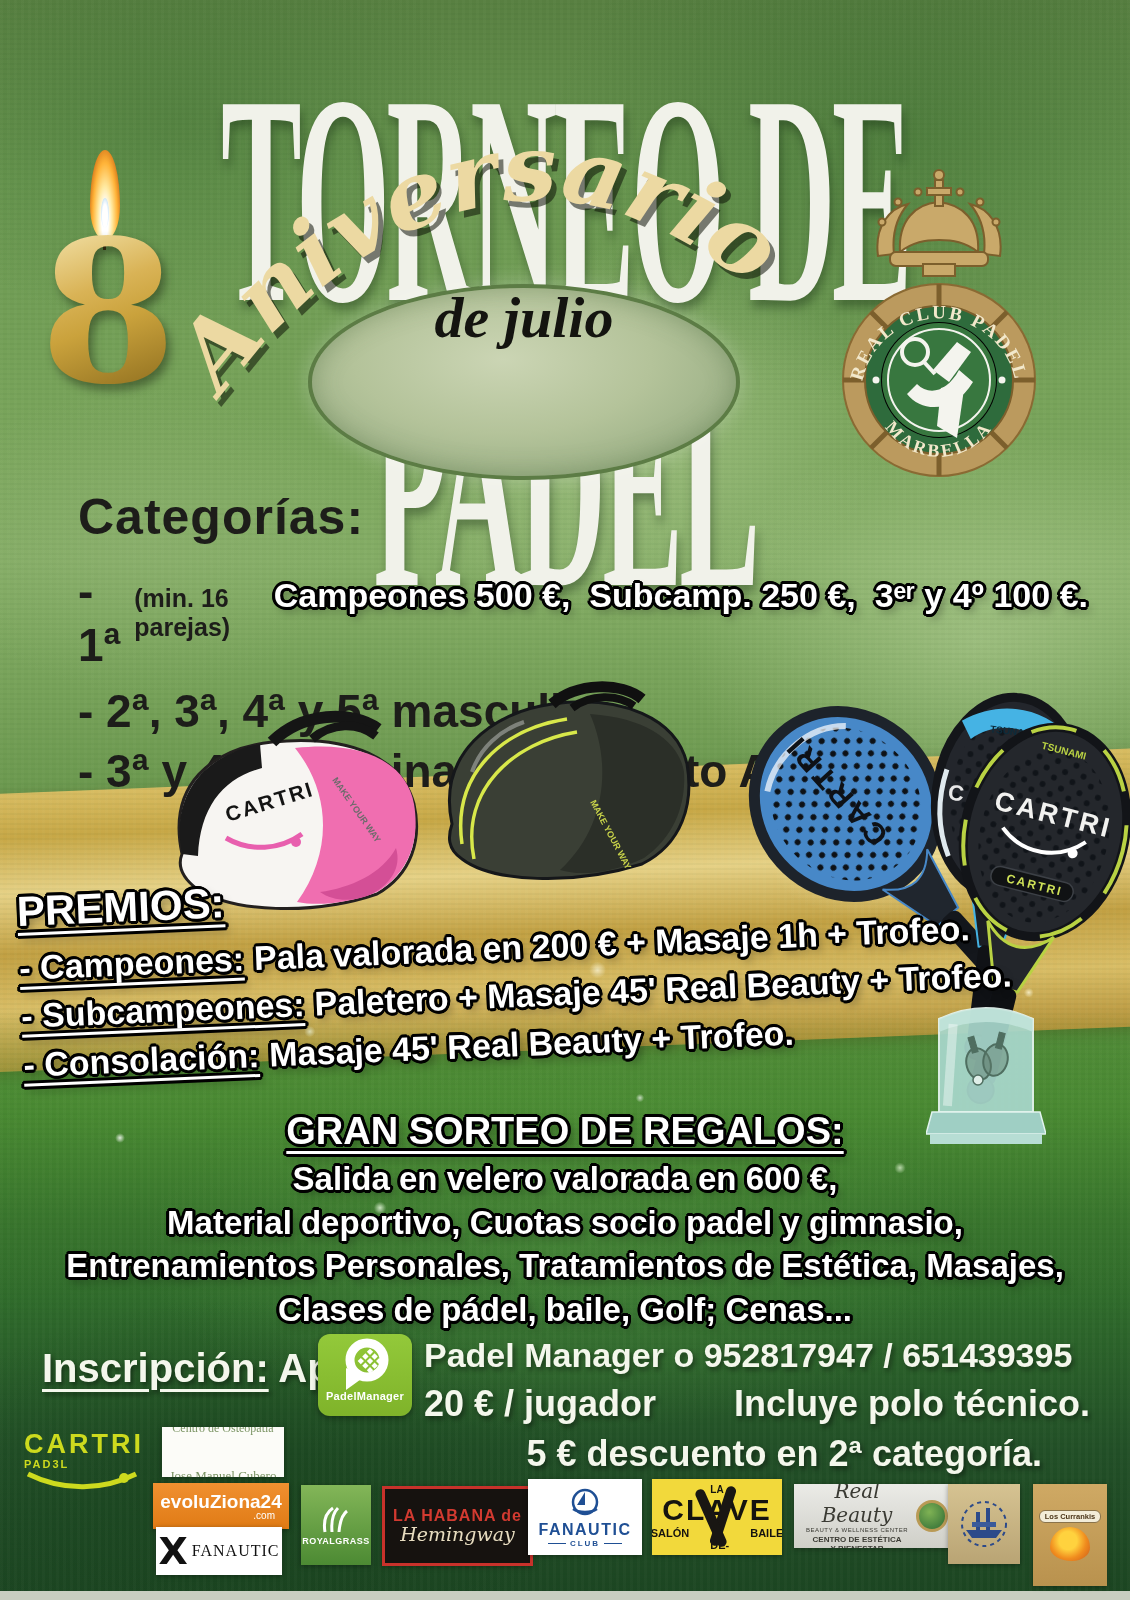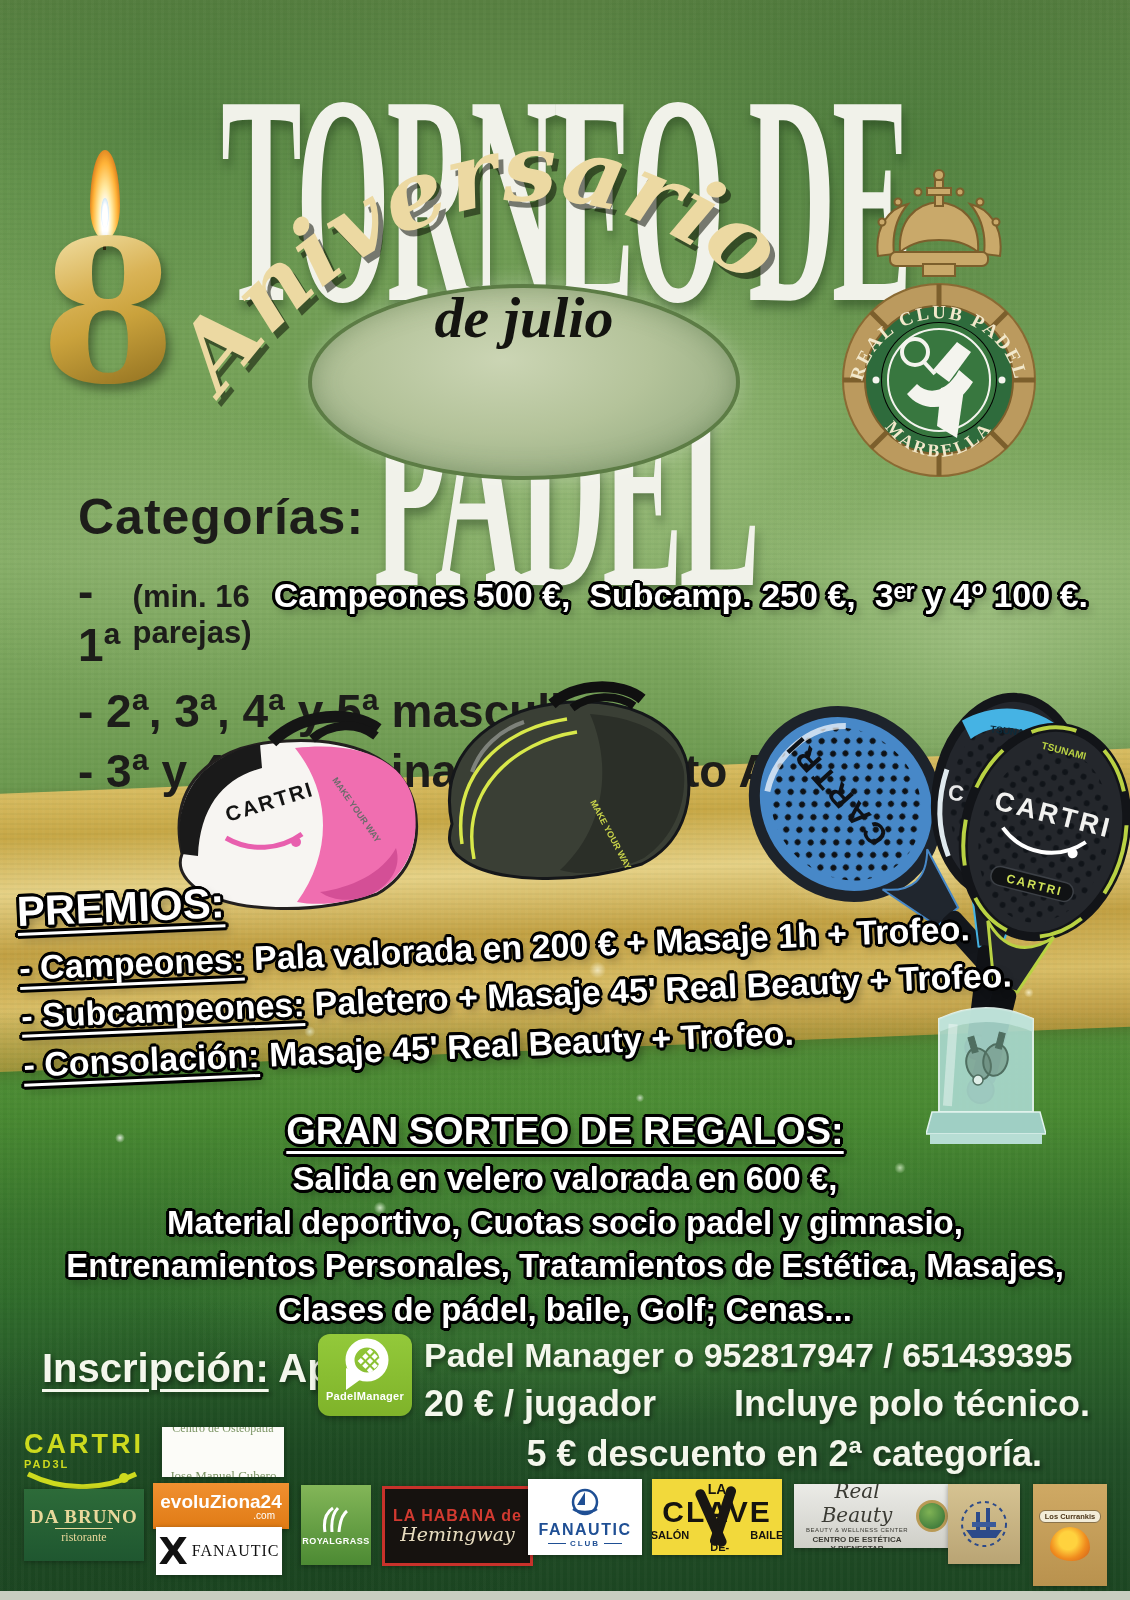--- a/index.html
+++ b/index.html
@@ -70,21 +70,21 @@
   .dates-line1{margin-top:26px;font-size:64px;line-height:1.05;}
   .dates-line2{font-size:58px;line-height:1.05;}
 
   .club-logo{position:absolute;left:836px;top:154px;}
 
   .categories{position:absolute;left:78px;top:488px;width:1010px;color:#1d1d1a;}
   .cat-heading{font-size:50px;font-weight:700;letter-spacing:1px;
     text-decoration-thickness:3px;text-underline-offset:8px;}
   .cat-line1{display:flex;align-items:baseline;margin-top:18px;}
   .cat-first{font-size:46px;font-weight:700;}
-  .cat-note{font-size:31px;font-weight:700;margin-left:12px;}
+  .cat-note{font-size:25px;font-weight:700;margin-left:12px;}
   .prize{font-size:34px;margin-left:16px;white-space:pre;}
   .cat-line{font-size:46px;font-weight:700;margin-top:12px;}
   .cat-line3{display:flex;gap:122px;font-size:46px;font-weight:700;margin-top:6px;}
 
   .outl{color:#fff;font-weight:700;
     text-shadow:-2px -2px 0 #000,0 -2px 0 #000,2px -2px 0 #000,-2px 0 0 #000,2px 0 0 #000,
       -2px 2px 0 #000,0 2px 0 #000,2px 2px 0 #000,-3px 1px 0 #000,3px -1px 0 #000,
       1px 3px 0 #000,-1px -3px 0 #000,3px 0 0 #000,-3px 0 0 #000,0 3px 0 #000,0 -3px 0 #000,
       4px 5px 8px rgba(0,0,0,.35);}
   .u{text-decoration:underline;text-decoration-thickness:3px;text-underline-offset:7px;}
@@ -135,21 +135,21 @@
   .sp-royal{left:301px;top:1485px;width:70px;height:80px;background:linear-gradient(#83b658,#4c8a33);color:#fff;}
   .sp-royal .l1{font-size:9px;font-weight:700;letter-spacing:.5px;margin-top:2px;}
   .sp-habana{left:382px;top:1486px;width:145px;height:74px;background:#16120f;border:3px solid #c8322b;color:#d23a30;}
   .sp-habana .l1{font-size:16px;font-weight:700;letter-spacing:1px;}
   .sp-habana .l2{font-size:19px;color:#e8ddc0;font-style:italic;font-family:"DejaVu Serif",serif;margin-top:-2px;}
   .sp-fanautic{left:528px;top:1479px;width:114px;height:76px;background:#fff;color:#1f4f94;}
   .sp-fanautic .l1{font-size:16px;font-weight:700;letter-spacing:1.5px;}
   .sp-fanautic .l2{font-size:8px;font-weight:700;letter-spacing:2px;}
   .sp-fanautic .l2:before,.sp-fanautic .l2:after{content:"";display:inline-block;width:18px;height:1px;background:#1f4f94;vertical-align:middle;margin:0 4px;}
   .sp-clave{left:652px;top:1479px;width:130px;height:76px;background:#f2d93b;color:#15130f;position:absolute;}
-  .sp-clave .la{font-size:14px;font-weight:700;}
+  .sp-clave .la{font-size:10px;font-weight:700;}
   .sp-clave .l1{font-size:30px;font-weight:700;letter-spacing:2px;line-height:1;}
   .sp-clave .row{display:flex;gap:21px;font-size:11px;font-weight:700;margin-top:2px;}
   .clave-stick{position:absolute;width:10px;height:62px;background:#191613;border-radius:5px;}
   .stick1{left:66px;top:6px;transform:rotate(18deg);}
   .stick2{left:54px;top:8px;transform:rotate(-24deg);}
   .sp-beauty{left:794px;top:1484px;width:146px;height:64px;background:linear-gradient(#ebebe7,#cfcfc8);color:#3a3a33;flex-direction:row;gap:4px;padding:0 8px;}
   .sp-beauty .txt{display:flex;flex-direction:column;align-items:center;}
   .sp-beauty .l1{font-size:20px;font-style:italic;font-family:"DejaVu Serif",serif;}
   .sp-beauty .l2{font-size:6px;letter-spacing:.5px;}
   .sp-beauty .l3{font-size:8px;font-weight:700;margin-top:2px;}
@@ -417,24 +417,20 @@
       <path d="M4,4 C40,22 80,20 112,4" fill="none" stroke="#cdda1e" stroke-width="5"></path>
       <circle cx="100" cy="8" r="5" fill="#cdda1e"></circle>
     </svg>
   </div>
 
   <div class="sp sp-osteo">
     <div class="l1">Centro de Osteopatía</div>
     <div class="l2">Jose Manuel Cubero</div>
   </div>
 
-  <div class="sp sp-dabruno">
-    <div class="l1">DA BRUNO</div>
-    <div class="l2">ristorante</div>
-  </div>
 
   <div class="sp sp-evo">
     <div class="l1">evoluZiona24</div>
     <div class="l2">.com</div>
   </div>
 
   <div class="sp sp-xmag">
     <span class="mark">X</span>
     <span class="l1">FANAUTIC</span>
   </div>

